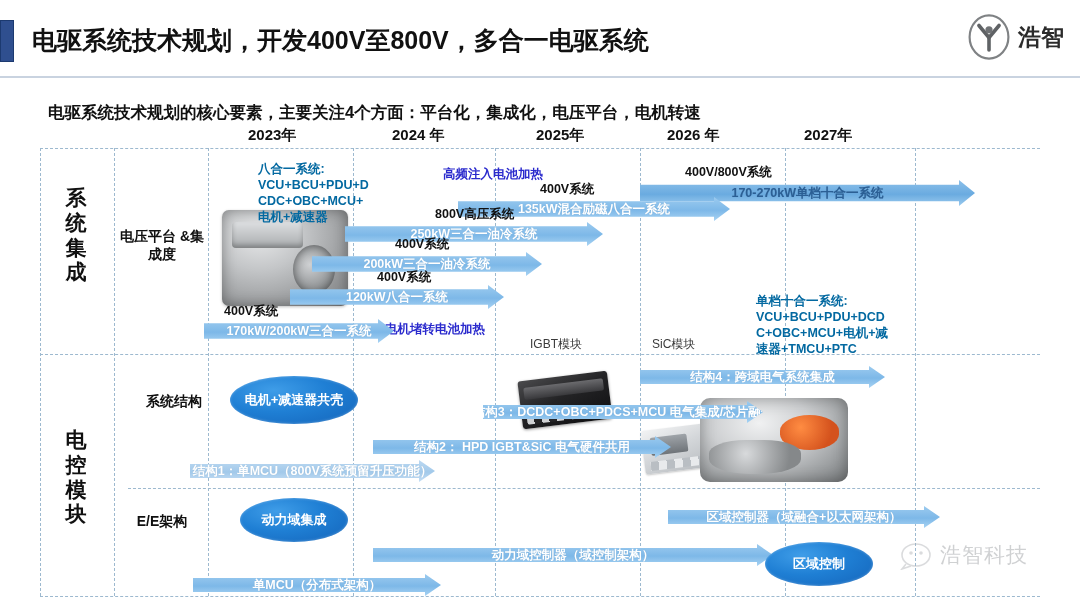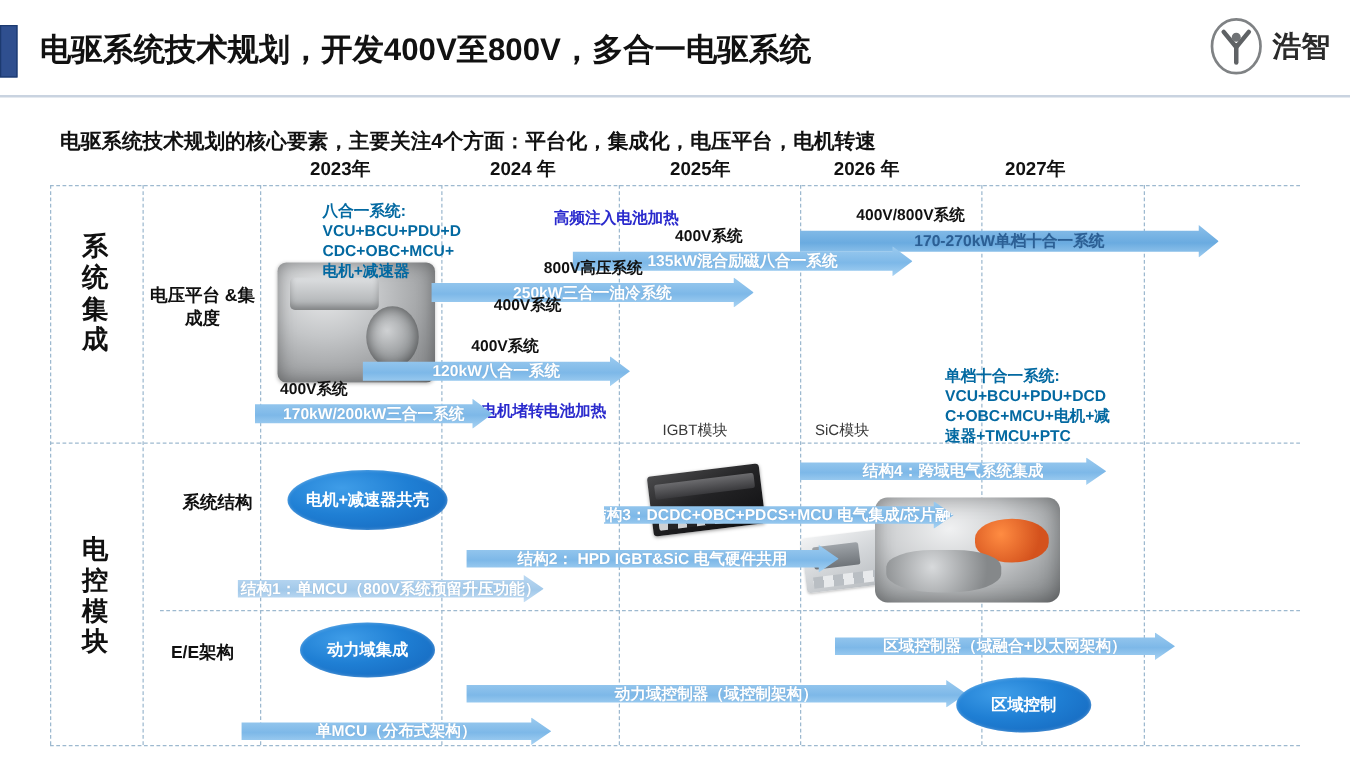--- a/index.html
+++ b/index.html
@@ -302,20 +302,25 @@
     </div>
 
     <div class="arrow-label" style="left:395px; top:58px;">800V高压系统</div>
     <div class="arrow clip a-blue-lt" style="left:305px; top:74px; width:258px; height:24px;">
       <div class="body">
           <span class="arrow-text">250kW三合一油冷系统</span>
         </div>
     </div>
 
     <div class="arrow-label" style="left:355px; top:88px;">400V系统</div>
+    <div class="arrow clip a-blue-lt" style="left:272px; top:104px; width:230px; height:24px;">
+      <div class="body">
+          <span class="arrow-text">200kW三合一油冷系统</span>
+        </div>
+    </div>
 
     <div class="arrow-label" style="left:337px; top:121px;">400V系统</div>
     <div class="arrow clip a-blue-lt" style="left:250px; top:137px; width:214px; height:24px;">
       <div class="body">
           <span class="arrow-text">120kW八合一系统</span>
         </div>
     </div>
 
     <div class="arrow-label" style="left:184px; top:155px;">400V系统</div>
     <div class="arrow clip a-blue-lt" style="left:164px; top:171px; width:190px; height:24px;">
@@ -386,14 +391,23 @@
     </div>
 
     <div class="arrow clip a-blue-lt" style="left:153px; top:426px; width:248px; height:22px;">
       <div class="body">
           <span class="arrow-text">单MCU（分布式架构）</span>
         </div>
     </div>
 
   </div>
 
+  <div id="watermark">
+    <svg width="34" height="30" viewBox="0 0 34 30">
+      <ellipse cx="16" cy="15" rx="14" ry="11" fill="none" stroke="#a9acb0" stroke-width="1.6"></ellipse>
+      <path d="M6 24 L2 29 L11 26" fill="none" stroke="#a9acb0" stroke-width="1.6"></path>
+      <circle cx="11" cy="13" r="1.8" fill="#a9acb0"></circle>
+      <circle cx="21" cy="13" r="1.8" fill="#a9acb0"></circle>
+    </svg>
+    <span id="watermark-text">浩智科技</span>
+  </div>
 
 </div>
 
 </body></html>

